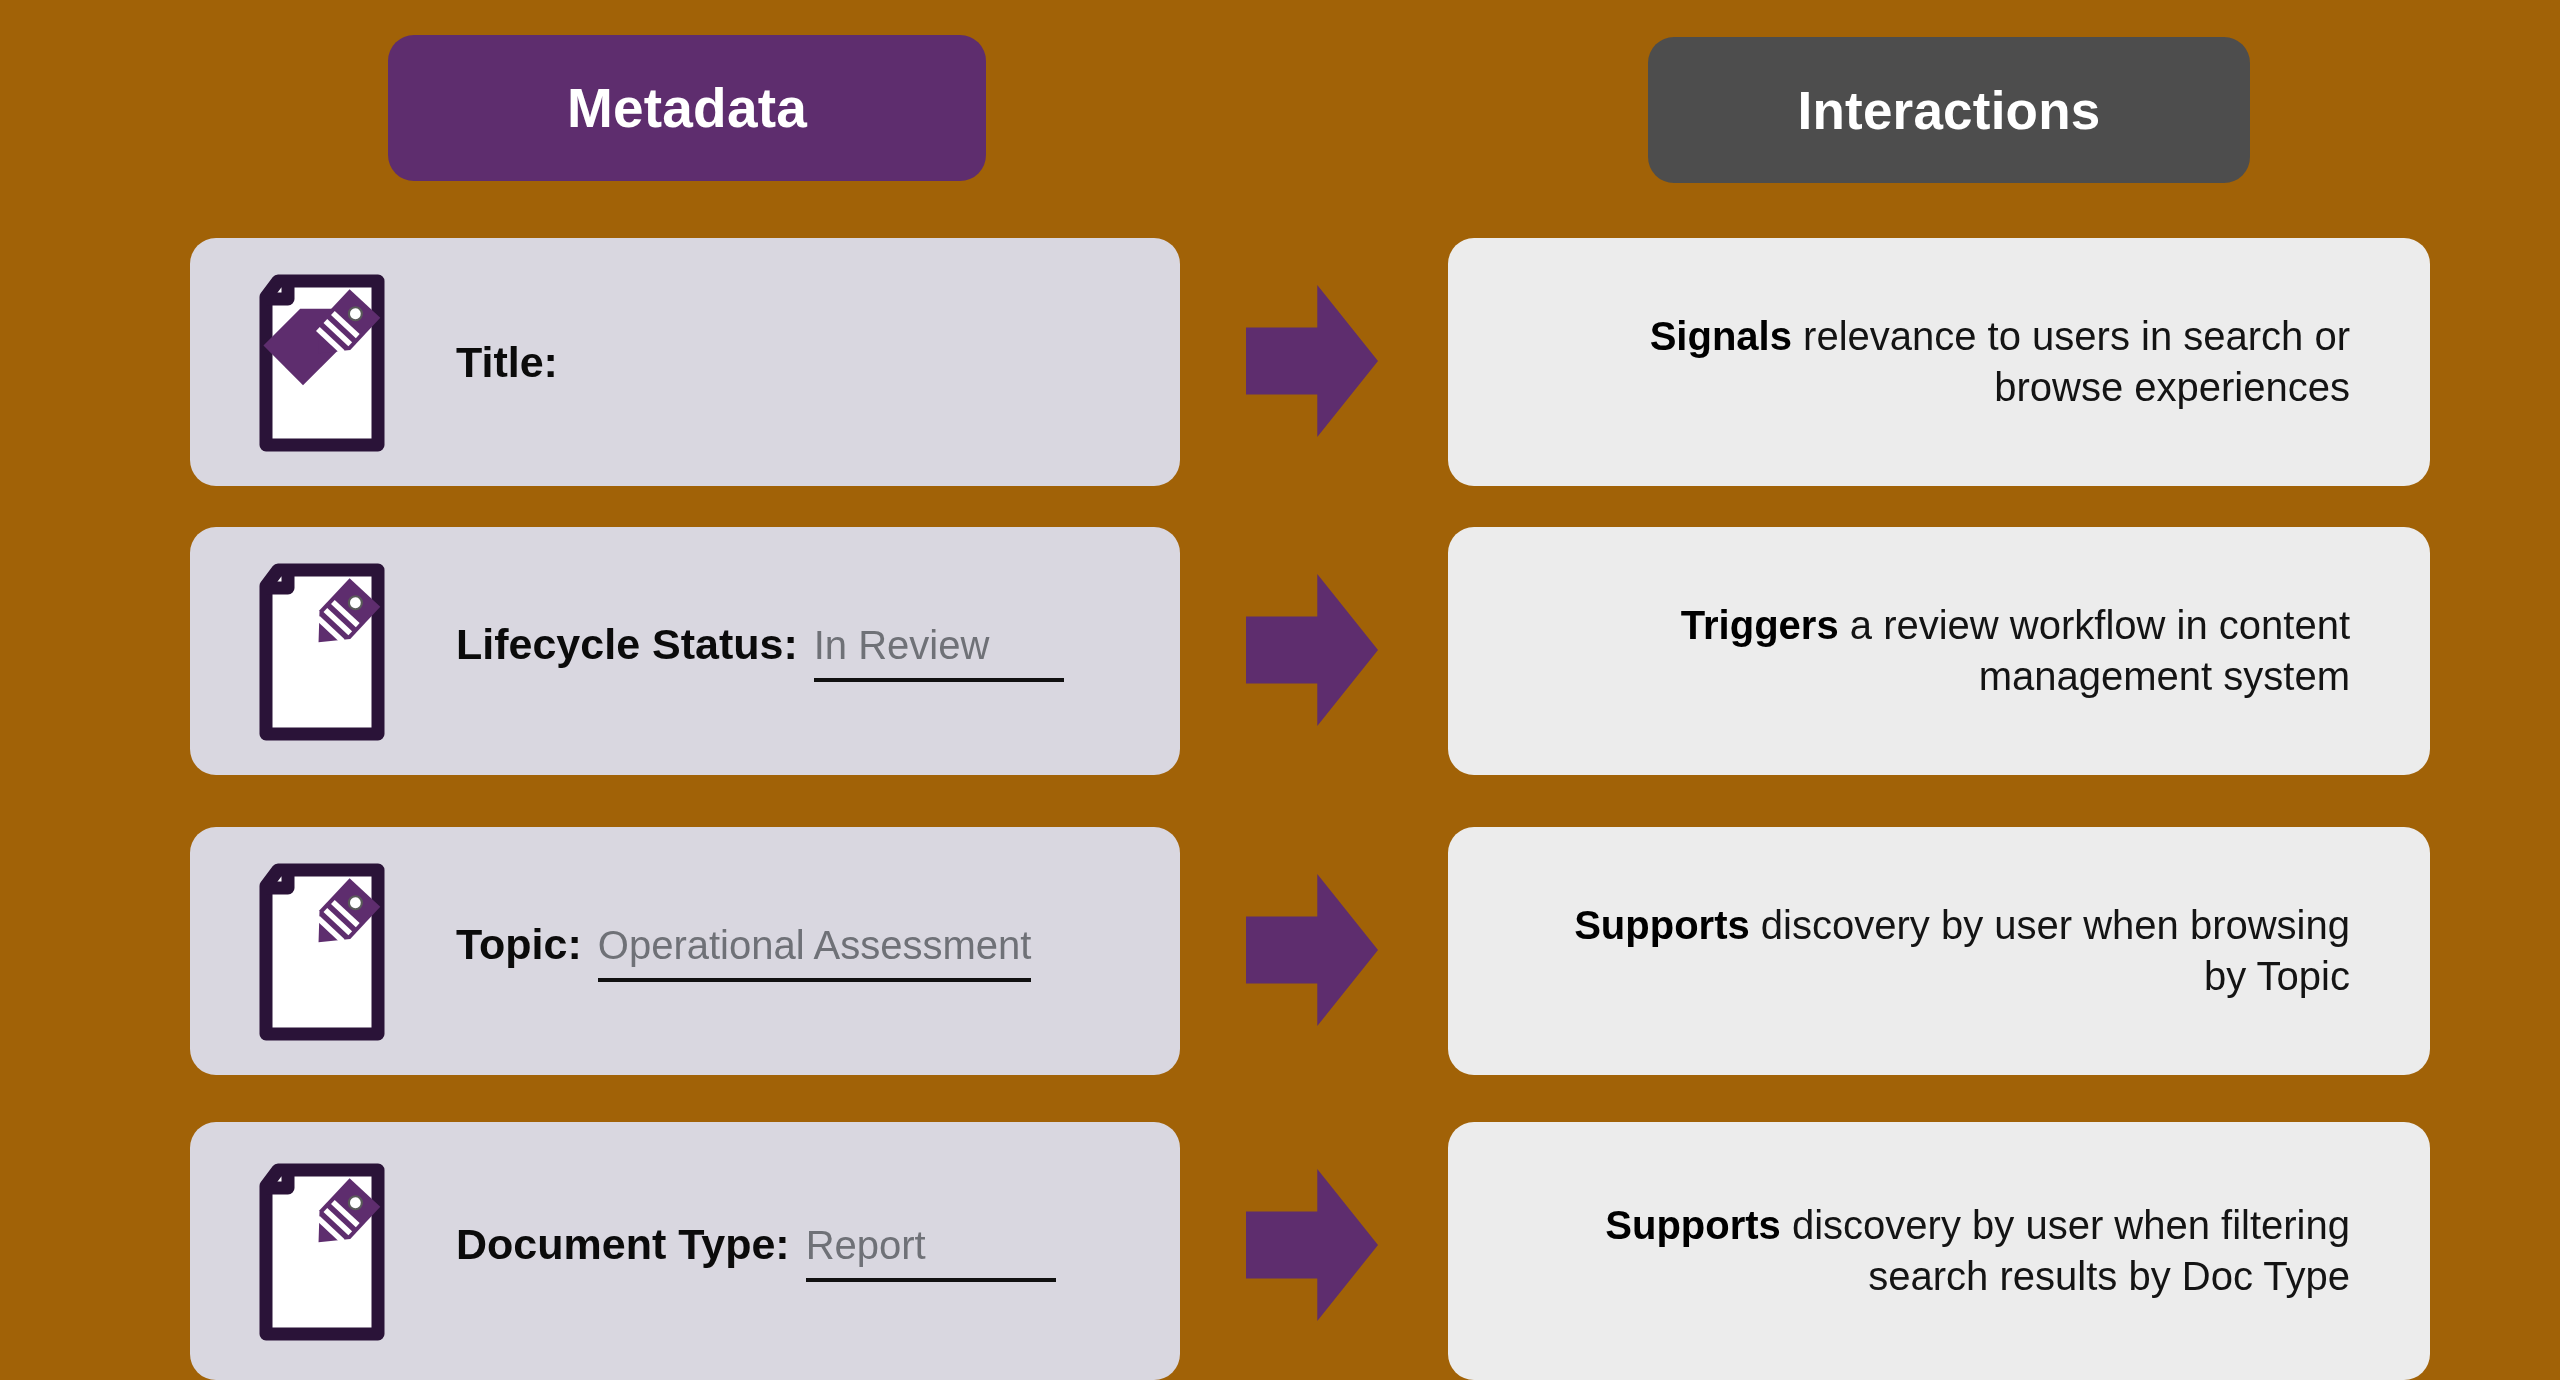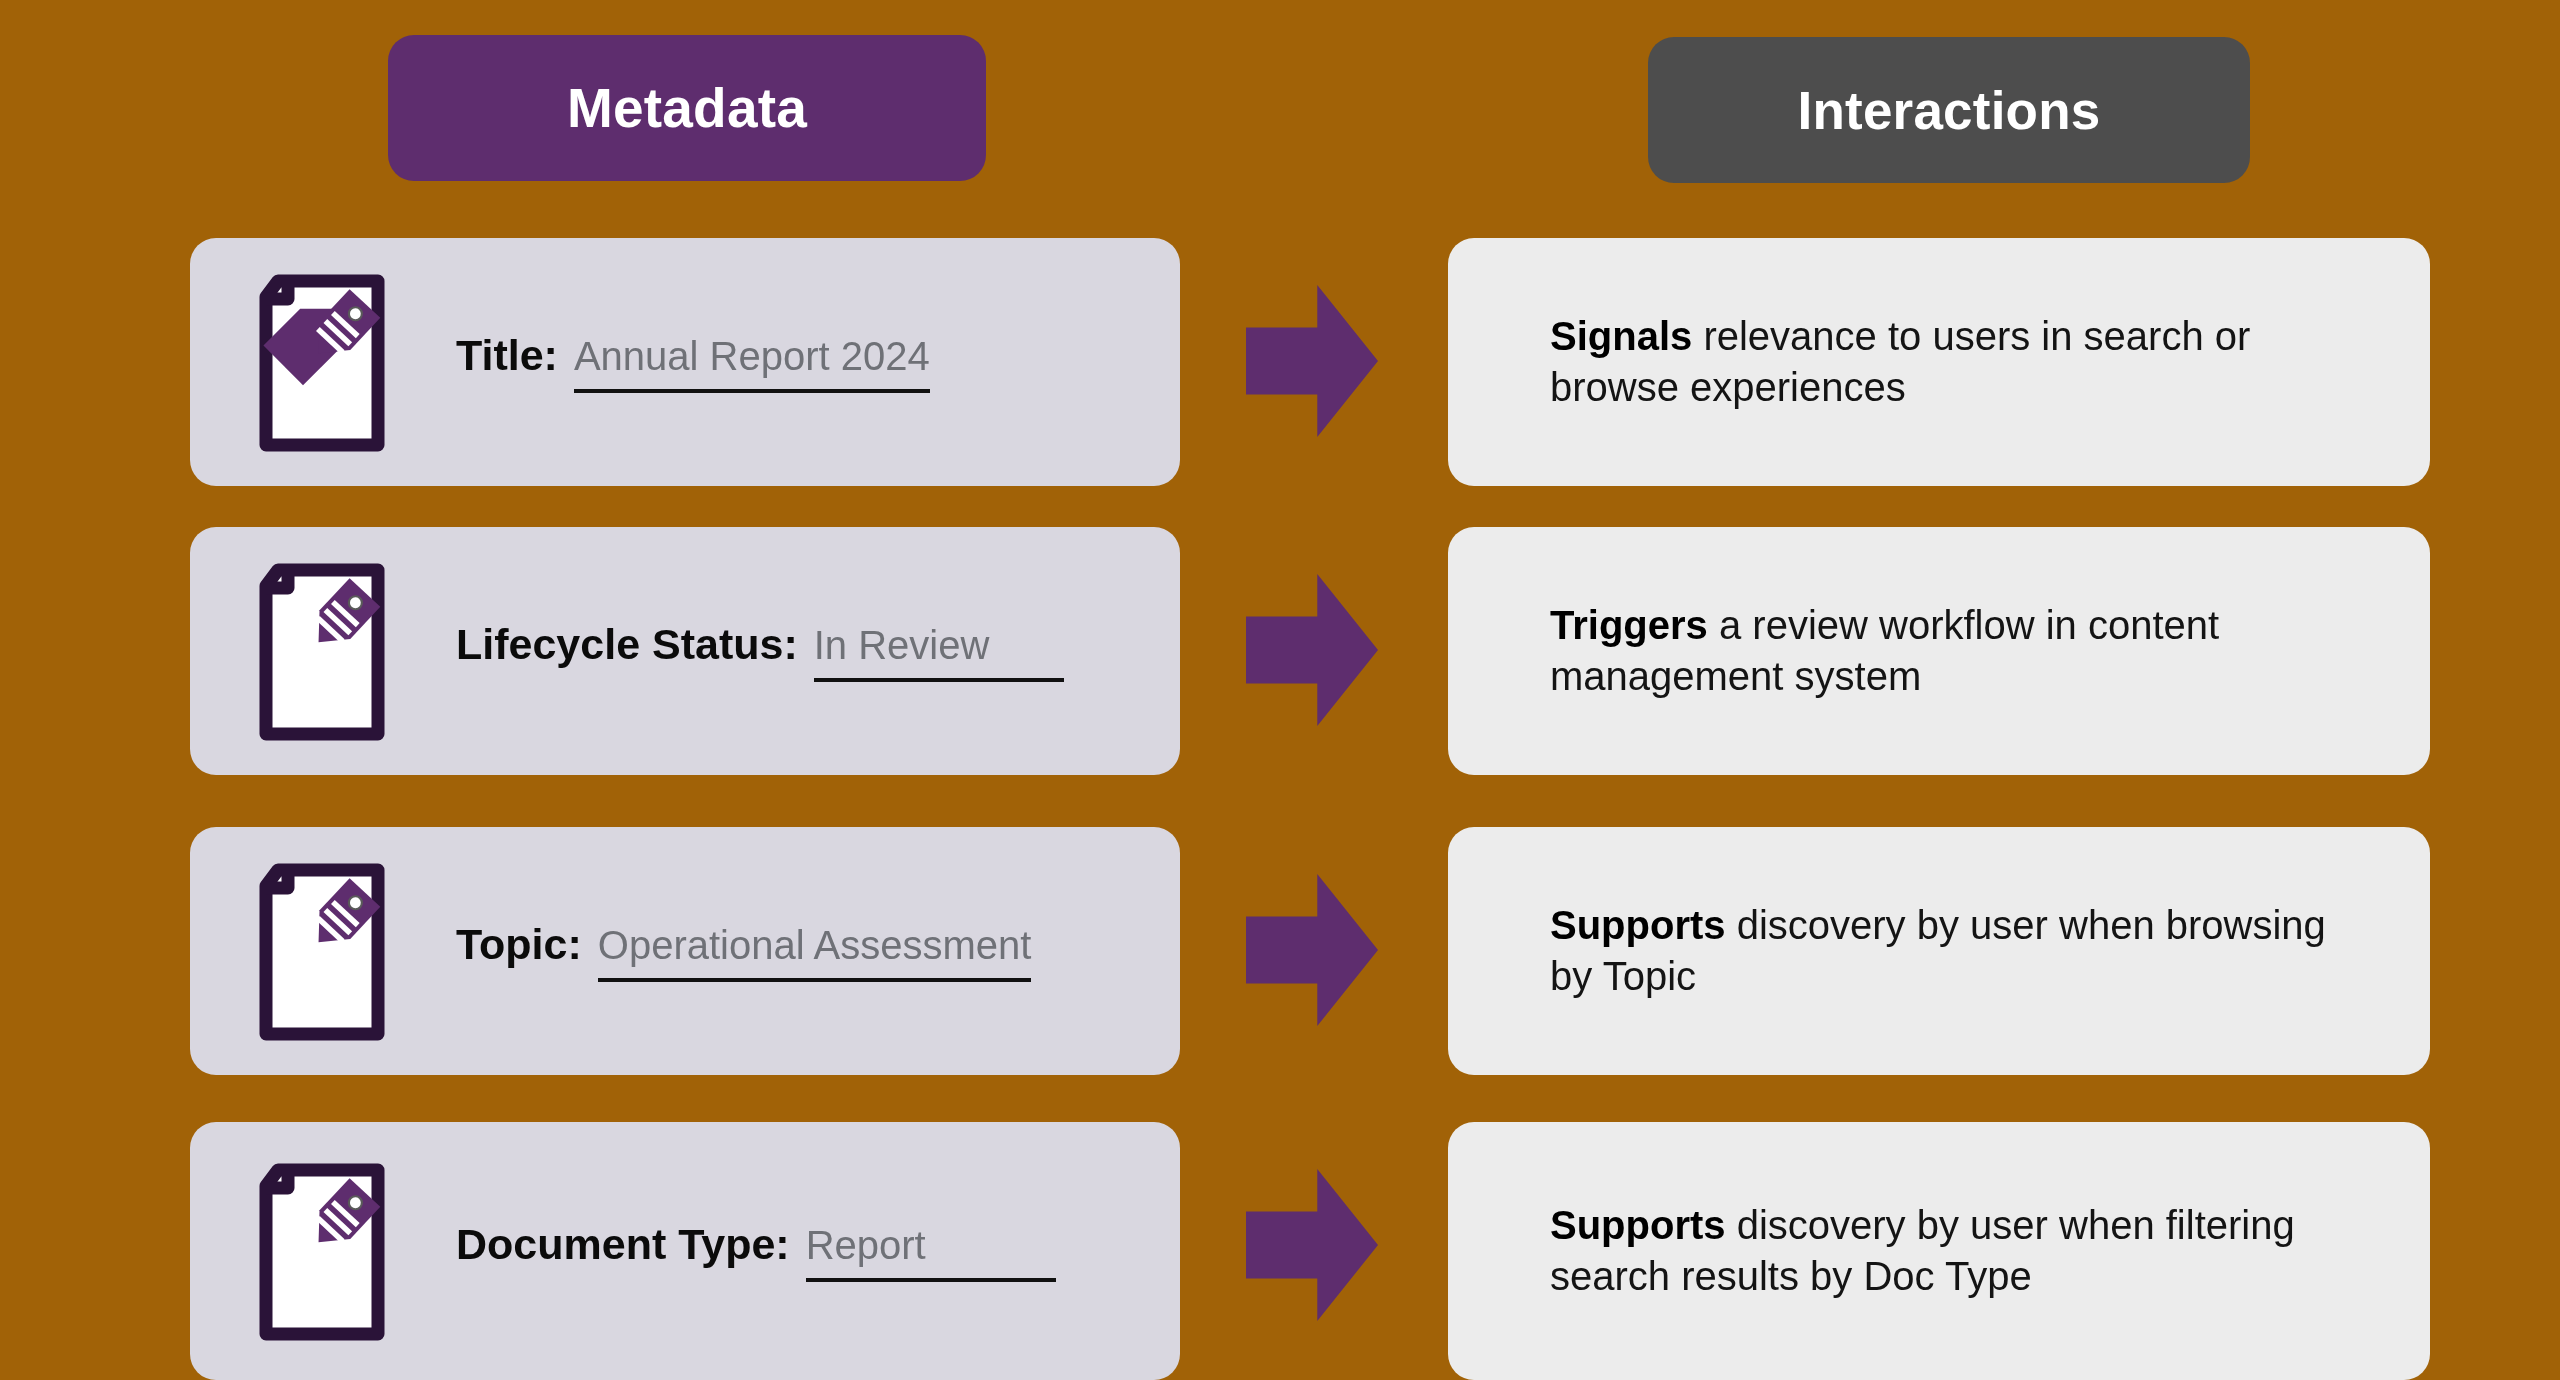--- a/index.html
+++ b/index.html
@@ -119,20 +119,21 @@
     display: flex;
     align-items: center;
   }
   .row-3 .inter-card { height: 258px; }
 
   .inter-text {
     padding: 0 80px 0 102px;
     font-size: 40px;
     line-height: 1.28;
     color: #141414;
+    text-align: right;
   }
   .inter-lead {
     font-weight: bold;
     color: #000000;
   }
 </style>
 </head>
 <body>
 
 <div class="board">
@@ -158,23 +159,20 @@
             <path d="M4 2 L46 2 L46 46 L25 70 L4 46 Z" fill="#5E2D6E"></path>
             <circle cx="25" cy="16" r="6.5" fill="#FFFFFF" stroke="#5A5A5A" stroke-width="2.2"></circle>
             <rect x="8" y="28" width="34" height="5.5" fill="#FFFFFF"></rect>
             <rect x="8" y="39" width="34" height="5.5" fill="#FFFFFF"></rect>
             <rect x="8" y="50" width="34" height="5.5" fill="#FFFFFF"></rect>
           </g>
         </svg>
       </span>
       <div class="meta-field">
         <span class="meta-label">Title:</span>
-        <span class="meta-value-wrap">
-          <span class="meta-value">Annual Report 2024</span>
-        </span>
       </div>
     </div>
 
     <div class="arrow"></div>
 
     <div class="inter-card">
       <div class="inter-text">
         <span class="inter-lead">Signals</span><span> relevance to users in search or browse experiences</span>
       </div>
     </div>

